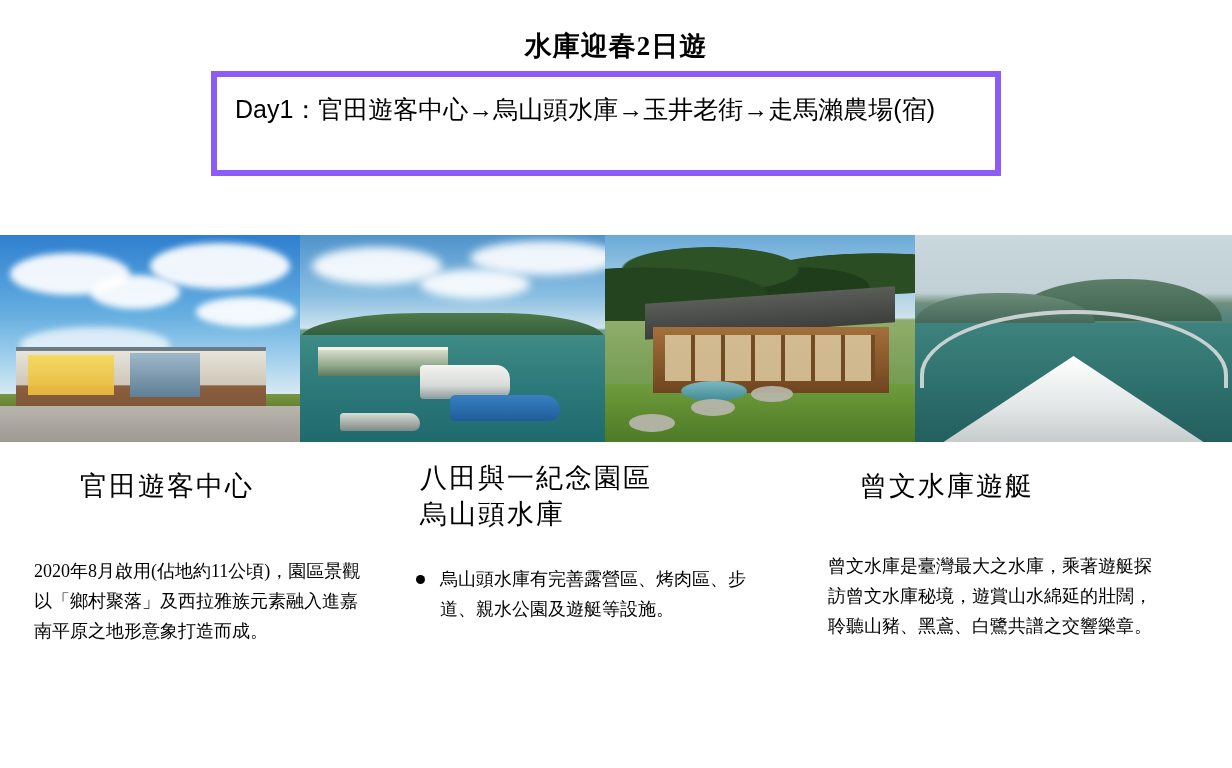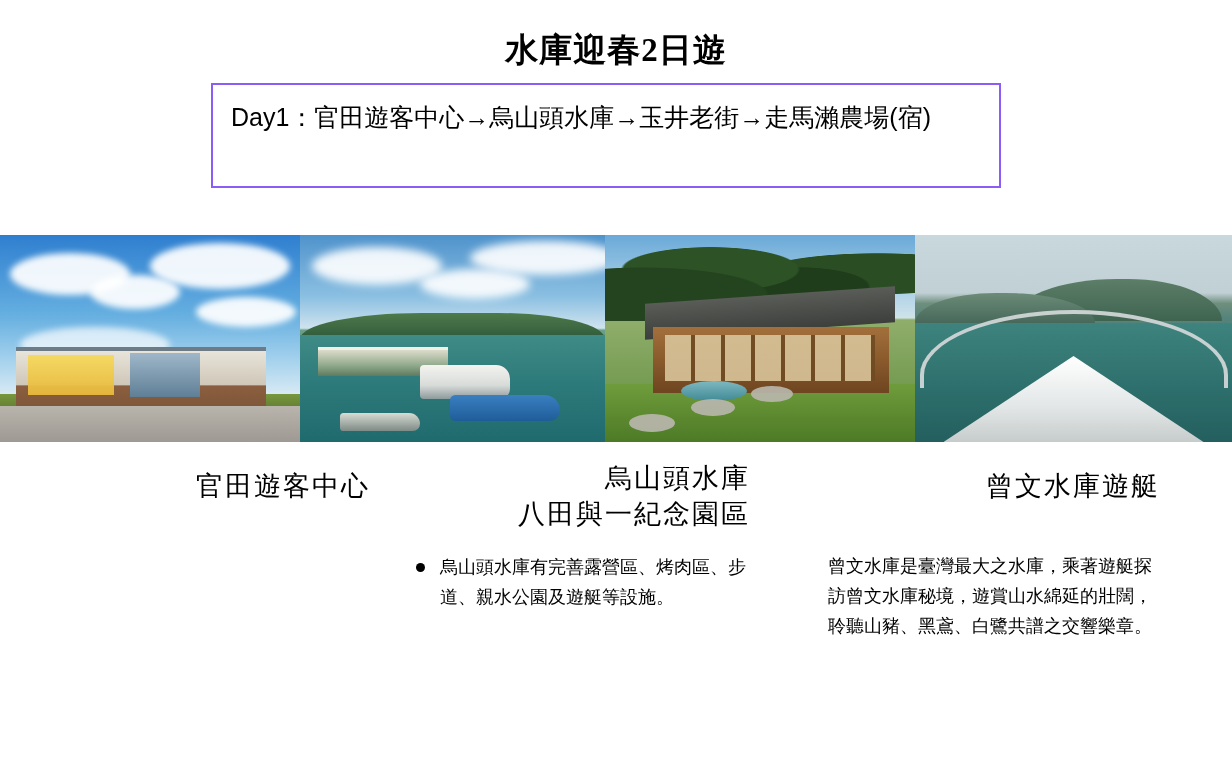--- a/index.html
+++ b/index.html
@@ -22,34 +22,34 @@
     height: 768px;
   }
 
   
   .title {
     position: absolute;
     top: 28px;
     left: 0;
     width: 1232px;
     text-align: center;
-    font-size: 33px;
+    font-size: 27px;
     font-weight: bold;
     letter-spacing: 1px;
     font-family: "Liberation Serif", "DejaVu Serif", serif;
   }
 
   
   .itinerary-box {
     position: absolute;
-    top: 83px;
+    top: 71px;
     left: 211px;
     width: 790px;
     height: 105px;
-    border: 2px solid #8b5cf6;
+    border: 6px solid #8b5cf6;
     box-sizing: border-box;
     padding: 10px 18px 0 18px;
   }
   .itinerary-line {
     font-size: 25px;
     line-height: 44px;
     white-space: nowrap;
     font-family: "Liberation Sans", sans-serif;
     font-weight: 400;
   }
@@ -226,21 +226,21 @@
     border-top: 4px solid #cfd6d6;
     border-left: 4px solid #cfd6d6;
     border-right: 4px solid #cfd6d6;
     border-radius: 60% 60% 0 0 / 100% 100% 0 0;
     opacity:.95;
   }
 
   
   .cap {
     position: absolute;
-    text-align: right;
+    text-align: left;
     font-size: 27px;
     line-height: 36px;
     font-family: "Liberation Serif", "DejaVu Serif", serif;
     letter-spacing: 2px;
   }
   .cap1 { top: 468px; left: 80px;  width: 290px; }
   .cap2 { top: 460px; left: 420px; width: 330px; }
   .cap3 { top: 468px; left: 860px; width: 300px; }
 
   
@@ -253,21 +253,21 @@
   .txt1 {
     top: 556px; left: 34px; width: 340px;
     text-indent: 0;
   }
   .txt3 {
     top: 551px; left: 828px; width: 330px;
   }
 
   .bullets {
     position: absolute;
-    top: 552px; left: 414px; width: 360px;
+    top: 564px; left: 414px; width: 360px;
     margin: 0; padding: 0; list-style: none;
     font-size: 18px; line-height: 30px;
     font-family: "Liberation Serif", "DejaVu Serif", serif;
   }
   .bullets li {
     position: relative;
     padding-left: 26px;
     margin-bottom: 8px;
   }
   .bullets li::before {
@@ -339,26 +339,27 @@
       <div class="lake"></div>
       <div class="rail"></div>
       <div class="bow"></div>
     </div>
 
   </div>
 
   <div class="cap cap1">官田遊客中心</div>
 
   <div class="cap cap2">
+    <div>八田與一紀念園區</div>
     <div>烏山頭水庫</div>
-    <div>八田與一紀念園區</div>
   </div>
 
   <div class="cap cap3">曾文水庫遊艇</div>
 
+  <div class="body-text txt1">2020年8月啟用(佔地約11公頃)，園區景觀以「鄉村聚落」及西拉雅族元素融入進嘉南平原之地形意象打造而成。</div>
 
   <ul class="bullets">
     <li>烏山頭水庫有完善露營區、烤肉區、步道、親水公園及遊艇等設施。</li>
   </ul>
 
   <div class="body-text txt3">曾文水庫是臺灣最大之水庫，乘著遊艇探訪曾文水庫秘境，遊賞山水綿延的壯闊，聆聽山豬、黑鳶、白鷺共譜之交響樂章。</div>
 
 </div>
 
 </body></html>

